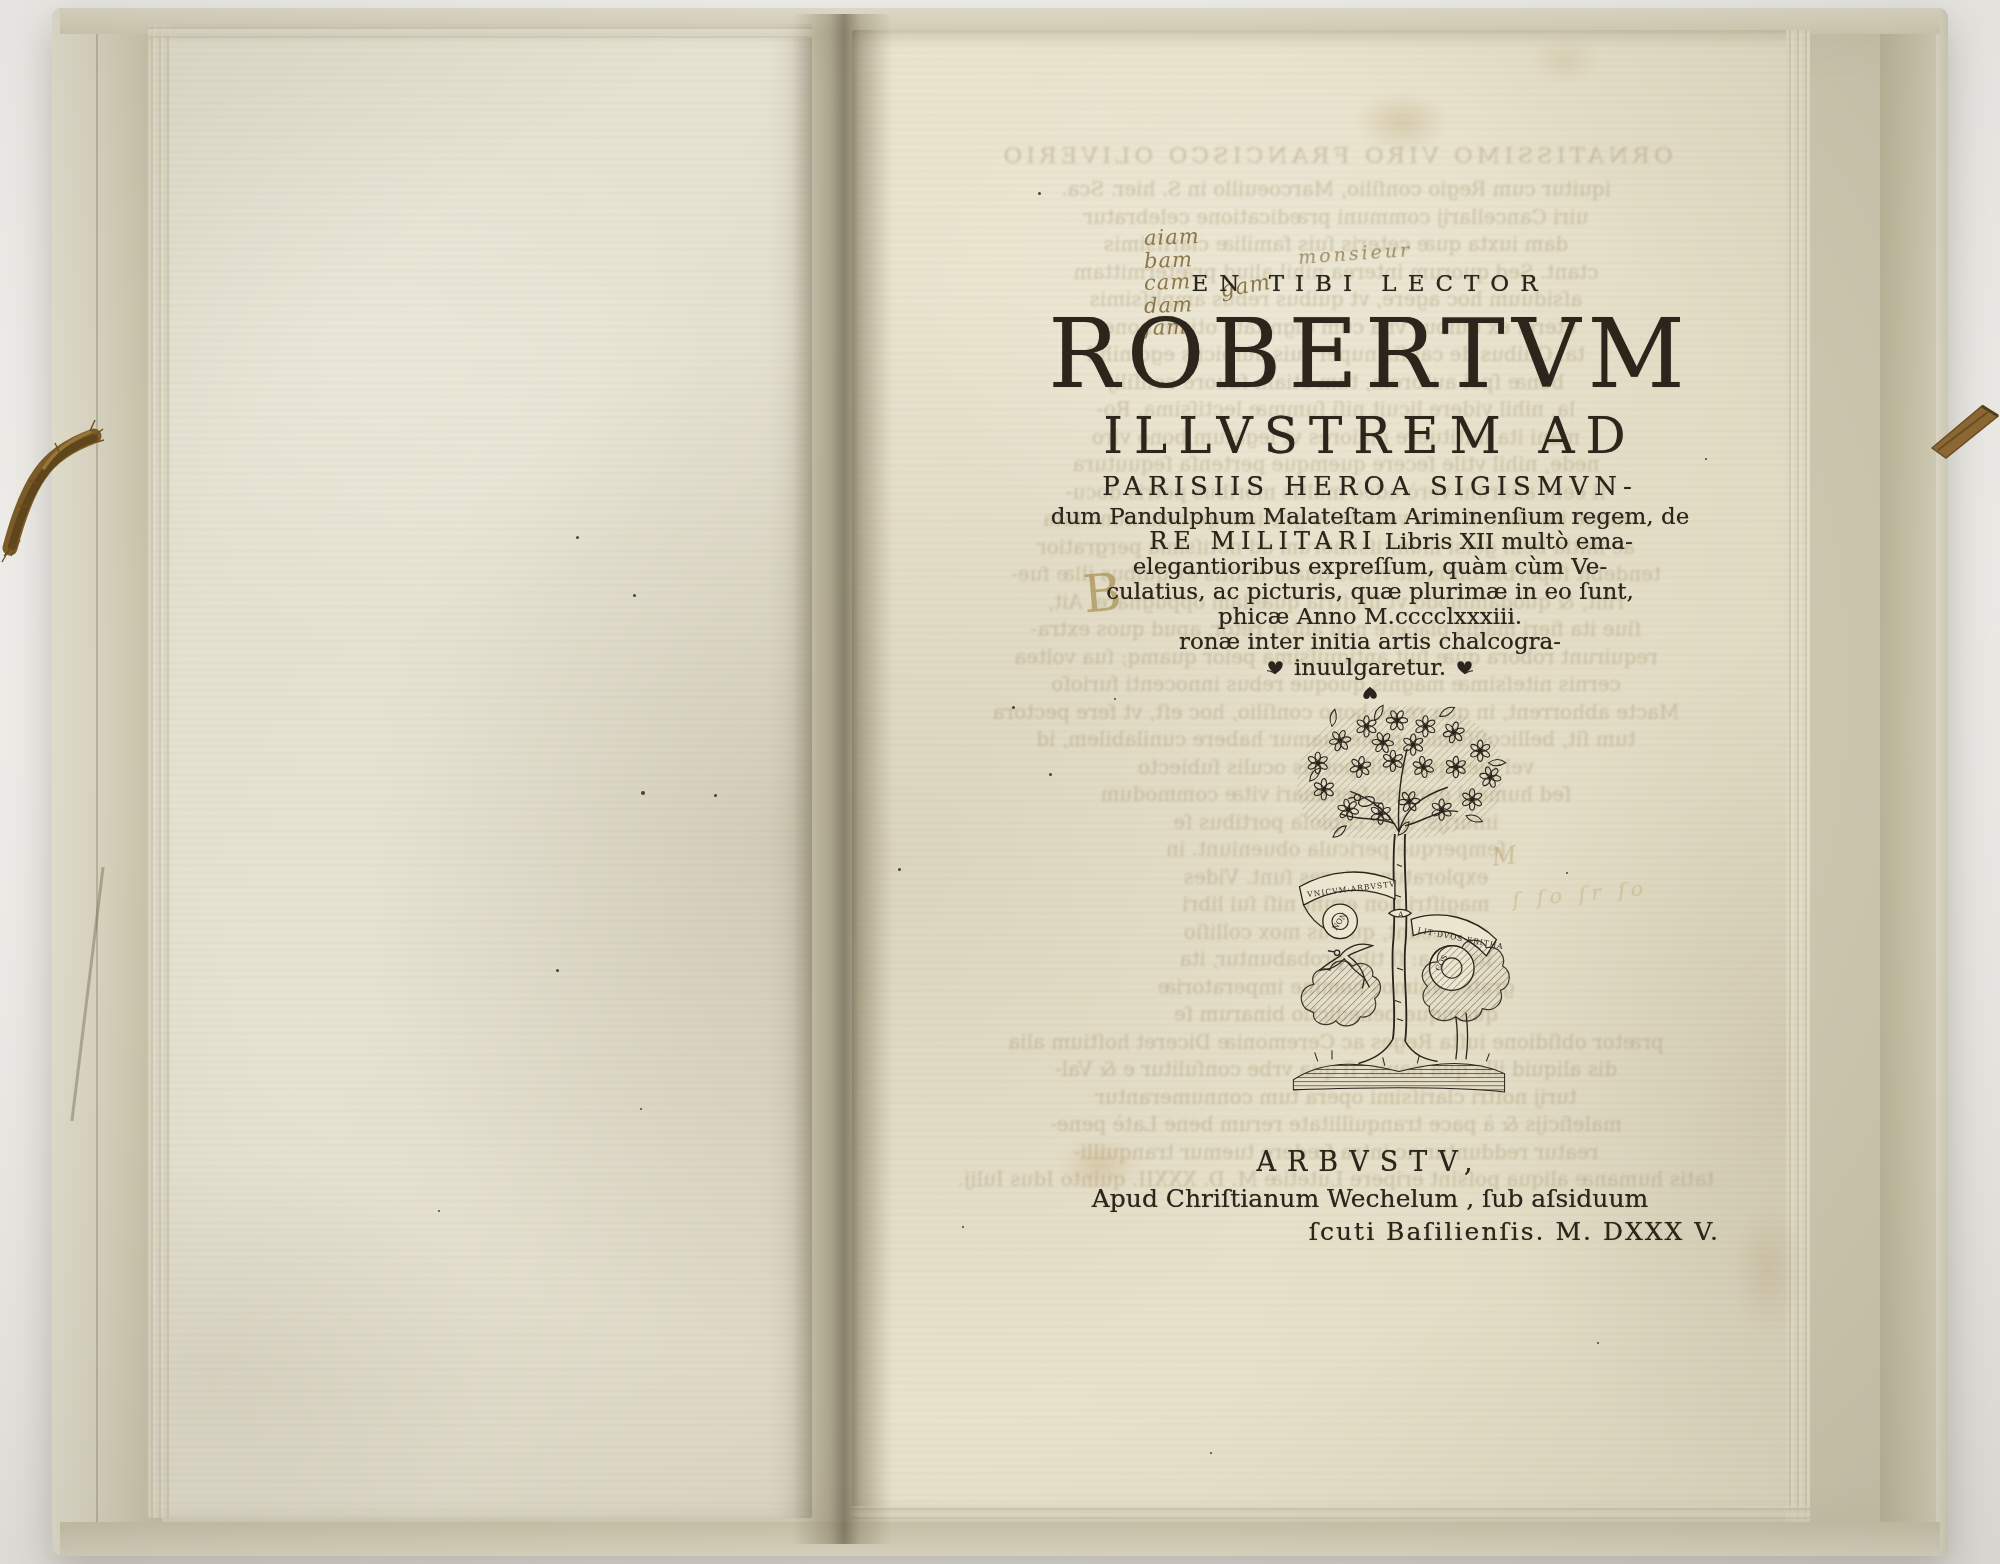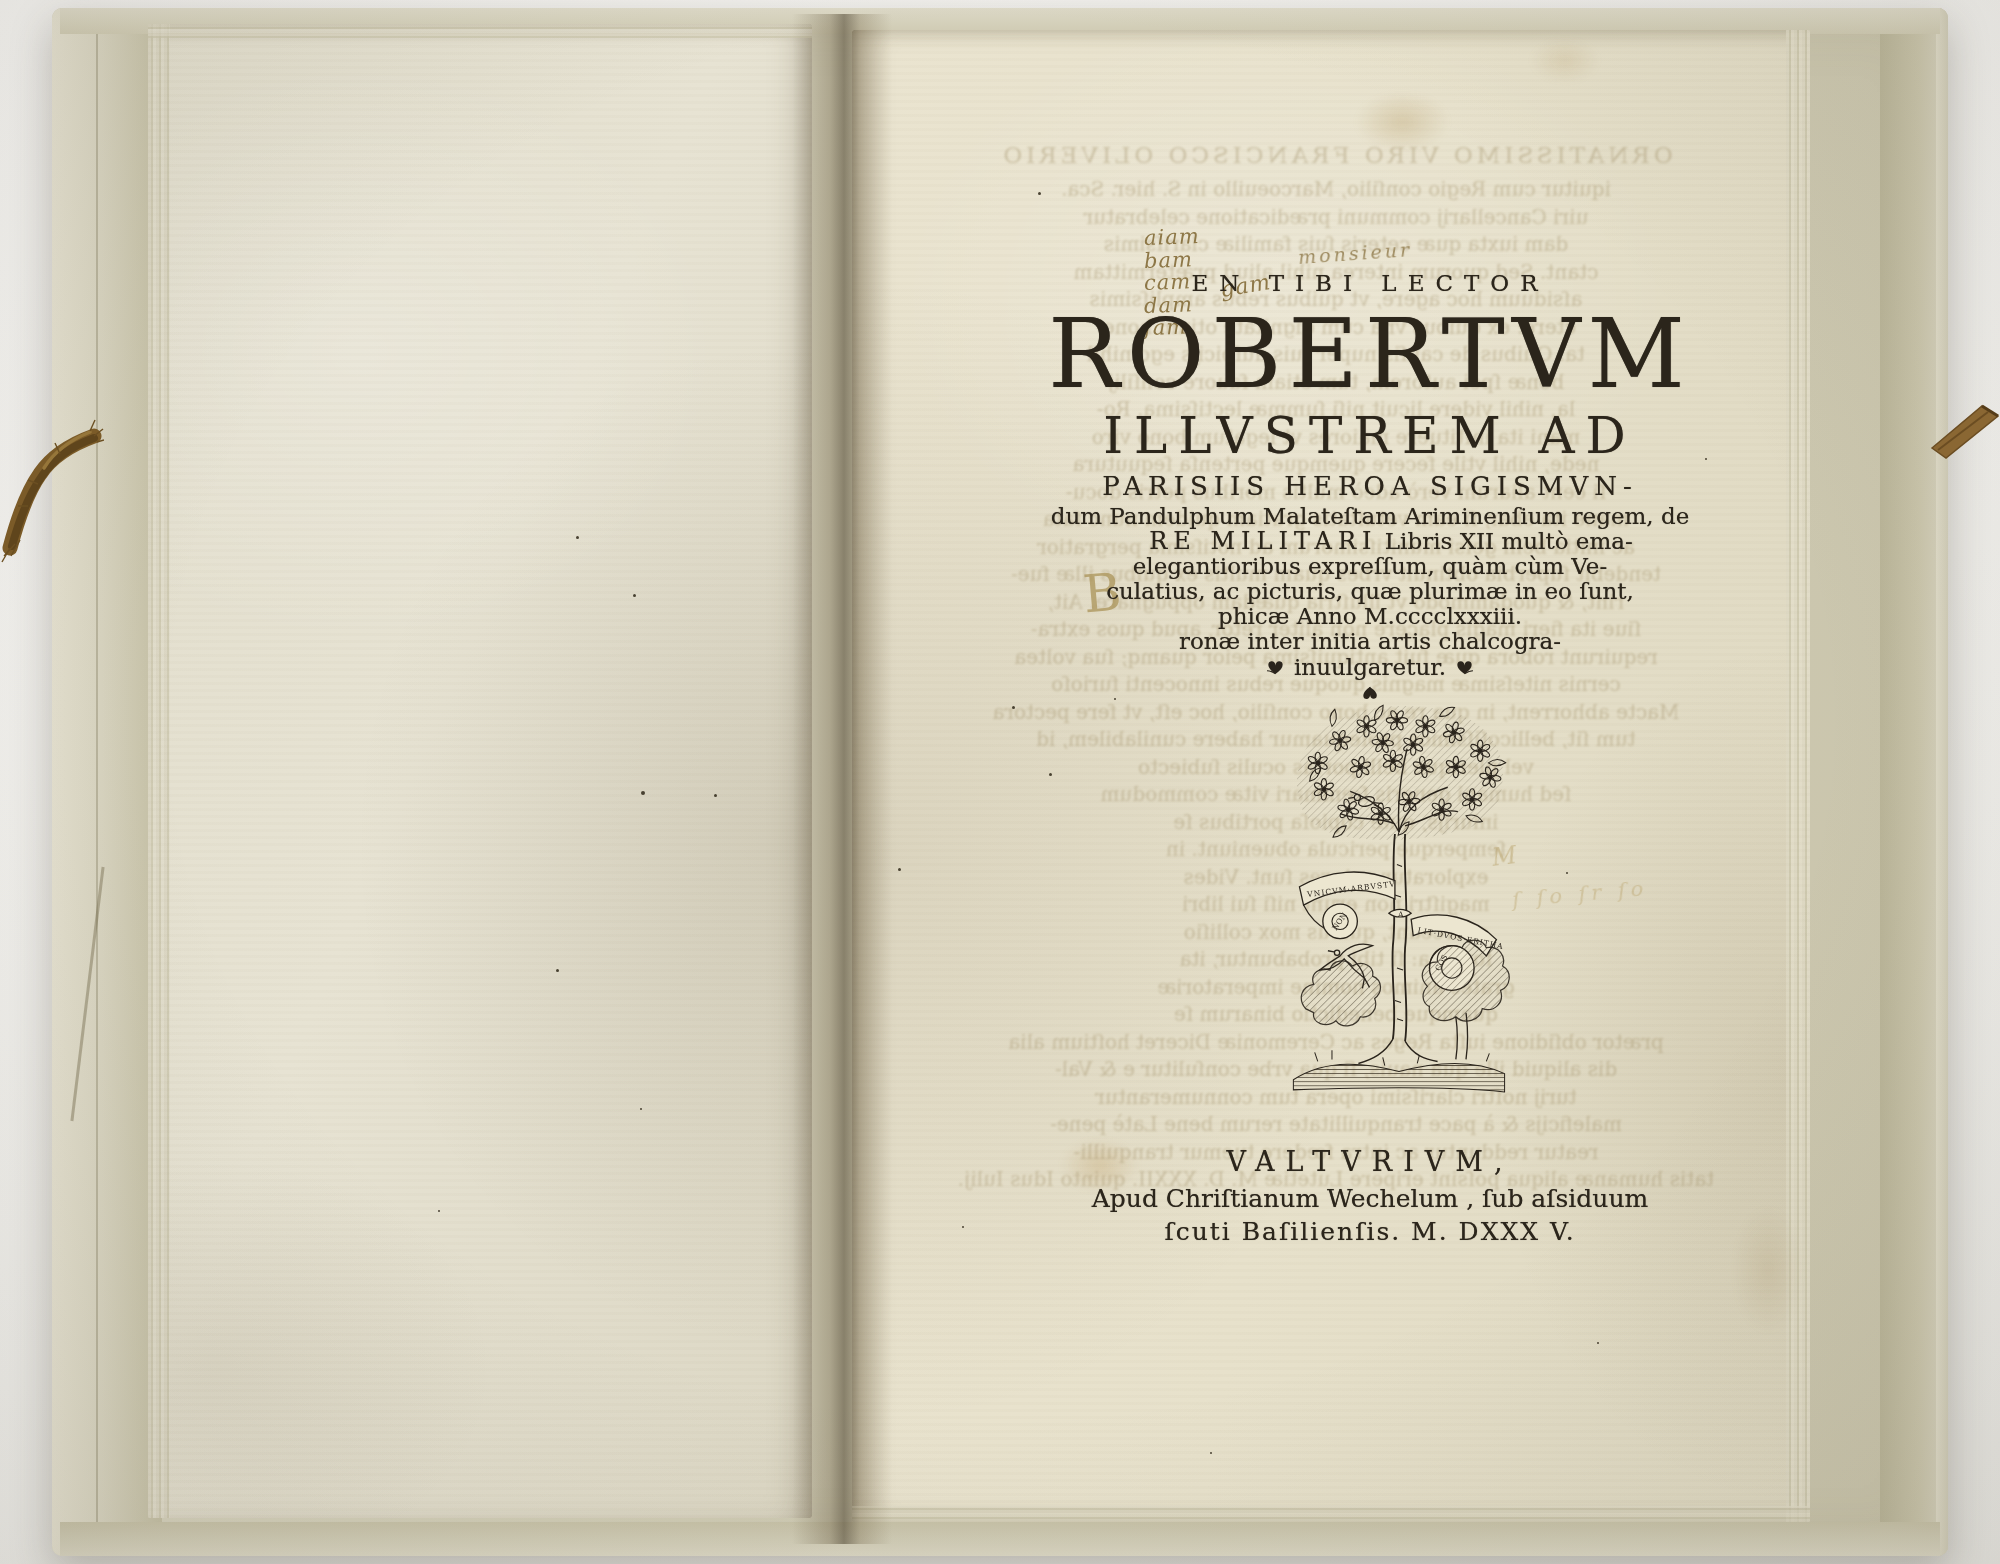--- a/index.html
+++ b/index.html
@@ -89,21 +89,21 @@
   .leaf-below{margin-top:4px;}
 
   
   .device{position:absolute;left:435px;top:672px;width:226px;height:396px;z-index:5;}
   .device text{font-family:"DejaVu Serif",serif;fill:#2a241c;}
 
   
   .imprint{position:absolute;left:168px;top:1112px;width:700px;text-align:center;z-index:5;}
   .imp-1{font-size:27px;letter-spacing:11px;line-height:40px;}
   .imp-2{font-size:25px;line-height:33px;}
-  .imp-3{font-size:25px;line-height:33px;letter-spacing:2px;}
+  .imp-3{font-size:25px;line-height:33px;letter-spacing:2px;text-align:right;}
 
   
   .hw{position:absolute;color:#8d7747;font-style:italic;z-index:5;}
   .hw-column{left:292px;top:196px;}
   .hw-column .hw-line{font-size:21px;line-height:22.5px;letter-spacing:1px;transform:rotate(-2deg);}
   .hw-gam{left:368px;top:243px;font-size:22px;transform:rotate(-9deg);letter-spacing:1px;}
   .hw-cursive{left:446px;top:212px;font-size:19px;transform:rotate(-4deg);letter-spacing:3px;opacity:.8;filter:blur(.3px);}
   .hw-monogram{left:231px;top:533px;font-size:52px;color:#ab9459;opacity:.75;transform:rotate(-5deg);font-style:normal;}
   .hw-scrawl1{left:640px;top:812px;font-size:24px;color:#b29a5e;opacity:.45;transform:rotate(-7deg);letter-spacing:6px;filter:blur(.6px);}
   .hw-scrawl2{left:660px;top:852px;font-size:21px;color:#b8a066;opacity:.40;transform:rotate(-5deg);letter-spacing:5px;filter:blur(.7px);}
@@ -336,21 +336,21 @@
       <path d="M18,302 C10,292 14,280 26,278 C22,268 32,260 42,264 C44,254 58,252 64,260 C74,254 86,260 84,270 C94,274 94,286 86,292 C90,302 82,312 72,310 C68,320 54,322 48,314 C38,322 24,316 26,306 Z" fill="url(#h1)" stroke="#2a241c" stroke-width="1.2" opacity="0.9"></path>
       <path d="M138,280 C128,270 134,256 148,256 C146,244 160,236 172,242 C176,232 192,232 196,242 C208,240 216,250 212,260 C222,266 220,280 210,284 C214,296 204,306 192,302 C190,314 174,318 166,310 C154,318 138,312 140,300 C132,296 132,286 138,280 Z" fill="url(#h1)" stroke="#2a241c" stroke-width="1.2" opacity="0.9"></path>
       <path d="M166,310 C168,324 168,338 166,352 M176,306 C178,322 178,338 176,352" stroke="#2a241c" fill="none" stroke-width="1.3"></path>
       <path d="M104,332 C96,346 84,352 70,356 M116,334 C124,348 136,352 148,354" stroke="#2a241c" fill="none" stroke-width="1.4"></path>
 
       <path d="M6,372 C40,350 80,356 110,364 C140,356 180,350 214,366 L214,384 C150,378 70,380 6,382 Z" fill="url(#h2)" stroke="#2a241c" stroke-width="1"></path>
       <path d="M30,354 l-3,-9 M44,352 l0,-9 M96,358 l-2,-8 M128,356 l2,-8 M196,354 l3,-8" stroke="#2a241c" stroke-width="1"></path>
     </svg>
 
     <div class="imprint ink">
-      <div class="imp-1">VALTVRIVM,</div>
+      <div class="imp-1">ARBVSTV,</div>
       <div class="imp-2">Apud Chriſtianum Wechelum , ſub aſsiduum</div>
       <div class="imp-3">ſcuti Baſilienſis. M. DXXX V.</div>
     </div>
   </div>
 
   <div class="specks">
       <div class="speck" style="left: 576px; top: 536px; width: 3px; height: 3px;"></div>
       <div class="speck" style="left: 633px; top: 594px; width: 3px; height: 3px;"></div>
       <div class="speck" style="left: 641px; top: 791px; width: 4px; height: 4px;"></div>
       <div class="speck" style="left: 714px; top: 794px; width: 3px; height: 3px;"></div>

